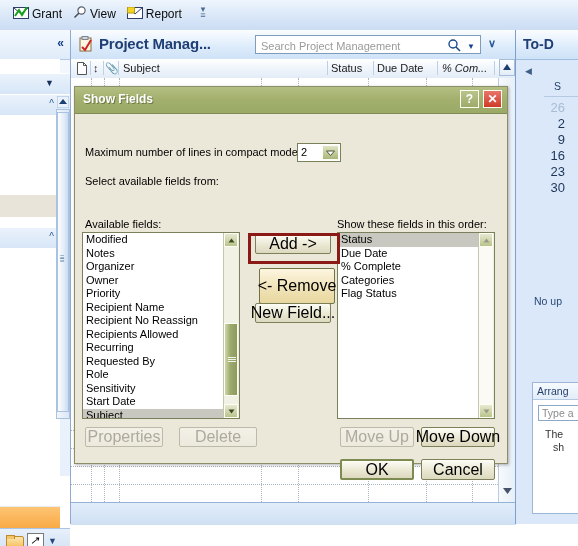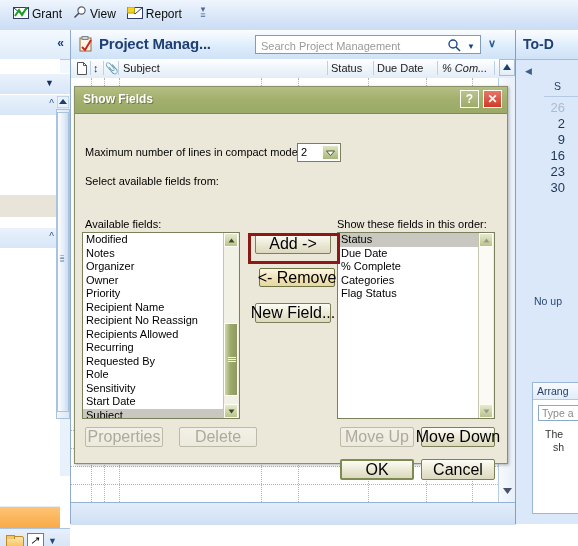--- a/index.html
+++ b/index.html
@@ -268,21 +268,21 @@
     font-size: 16px; color: #000; text-align: center;
     display: flex; align-items: center; justify-content: center;
     border-radius: 2px; cursor: default; white-space: nowrap;
   }
   .btn.disabled { color: #adaa9d; border-color: #bcbaa8;
                   background: linear-gradient(#f3f1e7,#eceadd); }
   .btn.default { border: 2px solid #7d8a50; }
   .btn.highlighted { background: linear-gradient(#fdf6e0,#f0e3b8 55%, #e8d79e); border-color:#6f7446; }
 
   #add-button      { left: 180px; top: 121px; width: 76px; height: 20px; }
-  #remove-button   { left: 184px; top: 155px; width: 76px; height: 19px; }
+  #remove-button   { left: 184px; top: 155px; width: 76px; height: 36px; }
   #new-field-button{ left: 180px; top: 190px; width: 76px; height: 20px; }
   #properties-button { left: 10px; top: 314px; width: 78px; height: 20px; }
   #delete-button     { left: 104px; top: 314px; width: 78px; height: 20px; }
   #move-up-button    { left: 265px; top: 314px; width: 74px; height: 20px; }
   #move-down-button  { left: 346px; top: 314px; width: 74px; height: 20px; }
   #ok-button     { left: 265px; top: 346px; width: 74px; height: 21px; }
   #cancel-button { left: 346px; top: 346px; width: 74px; height: 21px; }
 
   .annot-box {
     position: absolute; left: 248px; top: 233px; width: 92px; height: 31px;

